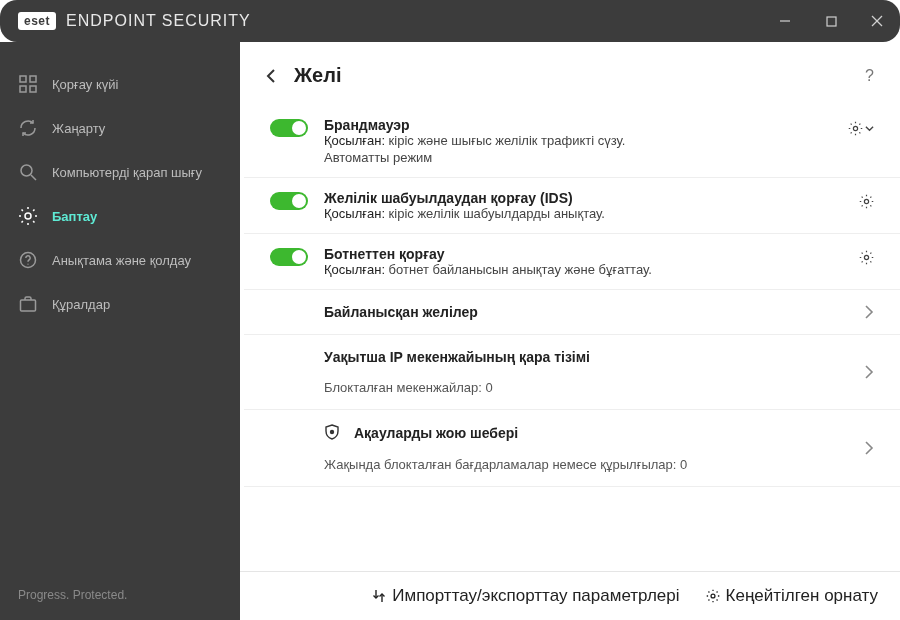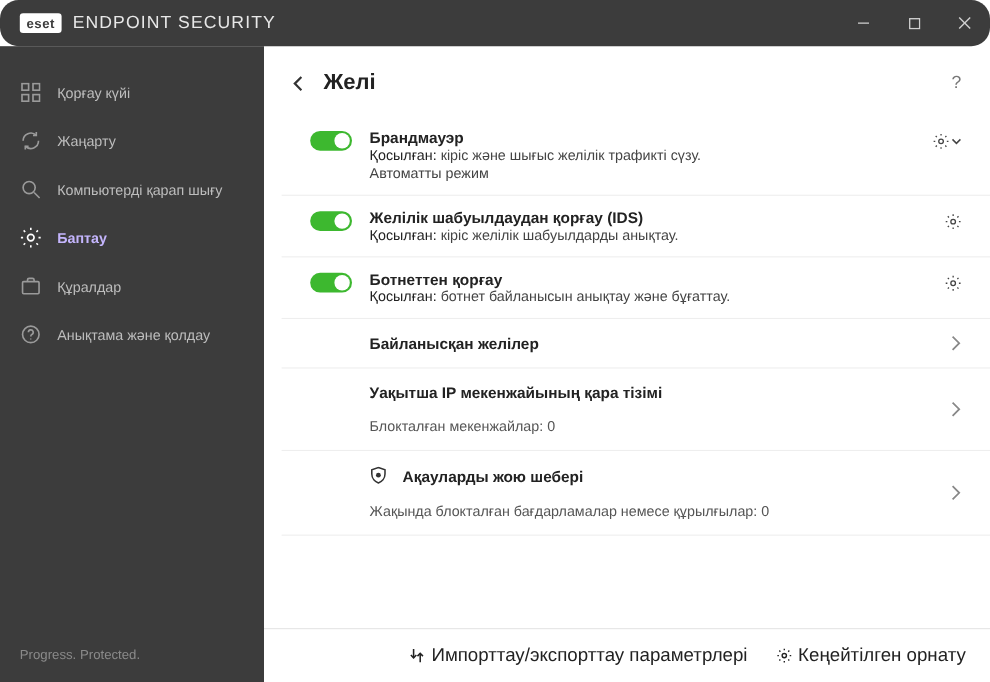--- a/index.html
+++ b/index.html
@@ -8,30 +8,30 @@
   .titlebar { height: 42px; background: #3c3c3c; display: flex; align-items: center; padding: 0 0 0 18px; color: #fff; border-radius: 17px; }
   .logo-box { display: flex; align-items: center; gap: 10px; }
   .logo-badge { background: #fff; color: #3c3c3c; font-weight: 700; font-size: 12px; padding: 2px 6px; border-radius: 3px; letter-spacing: 0.5px; }
   .logo-text { font-size: 16px; font-weight: 300; letter-spacing: 1px; color: #e8e8e8; }
   .win-controls { margin-left: auto; display: flex; }
   .win-btn { width: 46px; height: 42px; display: flex; align-items: center; justify-content: center; color: #d0d0d0; }
   .body { flex: 1; display: flex; min-height: 0; }
   .sidebar { width: 240px; background: #3c3c3c; display: flex; flex-direction: column; padding-top: 20px; }
   .side-item { display: flex; align-items: center; gap: 14px; padding: 12px 18px; color: #bdbdbd; font-size: 13px; cursor: pointer; }
   .side-item.active { color: #fff; }
-  .side-item.active .side-label { font-weight: 600; color: #c4b5fd; }
+  .side-item.active .side-label { font-weight: 600; color: #5eead4; }
   .side-icon { width: 20px; height: 20px; flex: 0 0 20px; color: #9a9a9a; display:flex; align-items:center; justify-content:center; }
   .side-item.active .side-icon { color: #fff; }
   .side-footer { margin-top: auto; padding: 16px 18px 18px; color: #8a8a8a; font-size: 12px; }
   .main { flex: 1; display: flex; flex-direction: column; position: relative; }
   .main-header { display: flex; align-items: center; padding: 22px 26px 10px 26px; }
   .back-caret { width: 14px; height: 14px; color: #333; margin-right: 14px; }
   .page-title { font-size: 20px; font-weight: 700; color: #222; }
   .help-icon { margin-left: auto; color: #777; font-size: 16px; }
-  .content { padding: 8px 0 0 16px; }
+  .content { padding: 8px 0 0 4px; }
   .row { display: flex; align-items: flex-start; padding: 12px 26px 12px 26px; border-bottom: 1px solid #eee; }
   .row.last-sec { border-bottom: 1px solid #eee; }
   .toggle-col { width: 54px; flex: 0 0 54px; display:flex; justify-content:flex-start; padding-top:2px; }
   .toggle { width: 38px; height: 18px; border-radius: 10px; background: #3db82f; position: relative; }
   .toggle::after { content: ""; position: absolute; width: 14px; height: 14px; background: #fff; border-radius: 50%; top: 2px; right: 2px; }
   .row-body { flex: 1; }
   .row-title { font-size: 14px; font-weight: 700; color: #222; }
   .row-sub { font-size: 13px; color: #444; margin-top: 0; }
   .row-sub .lead { font-weight: 400; color: #222; }
   .row-extra { font-size: 13px; color: #444; margin-top: 2px; }
@@ -119,36 +119,36 @@
               <circle cx="10" cy="10" r="3"></circle>
               <path d="M10 1v2M10 17v2M1 10h2M17 10h2M3.5 3.5l1.4 1.4M15.1 15.1l1.4 1.4M3.5 16.5l1.4-1.4M15.1 4.9l1.4-1.4"></path>
             </svg>
         </span>
         <span class="side-label">Баптау</span>
       </div>
 
       <div class="side-item">
         <span class="side-icon">
           <svg width="18" height="18" viewBox="0 0 18 18" fill="none" stroke="currentColor" stroke-width="1.5">
-              <rect x="1.5" y="5" width="15" height="11" rx="1"></rect>
-              <path d="M6 5V3.5A1.5 1.5 0 0 1 7.5 2h3A1.5 1.5 0 0 1 12 3.5V5"></path>
-            </svg>
-        </span>
-        <span class="side-label">Құралдар</span>
-      </div>
-
-      <div class="side-item">
-        <span class="side-icon">
-          <svg width="18" height="18" viewBox="0 0 18 18" fill="none" stroke="currentColor" stroke-width="1.5">
               <circle cx="9" cy="9" r="7.5"></circle>
               <path d="M6.8 7a2.2 2.2 0 1 1 3.2 2c-.9.5-1 1-1 1.8"></path>
               <circle cx="9" cy="13.2" r="0.6" fill="currentColor" stroke="none"></circle>
             </svg>
         </span>
         <span class="side-label">Анықтама және қолдау</span>
+      </div>
+
+      <div class="side-item">
+        <span class="side-icon">
+          <svg width="18" height="18" viewBox="0 0 18 18" fill="none" stroke="currentColor" stroke-width="1.5">
+              <rect x="1.5" y="5" width="15" height="11" rx="1"></rect>
+              <path d="M6 5V3.5A1.5 1.5 0 0 1 7.5 2h3A1.5 1.5 0 0 1 12 3.5V5"></path>
+            </svg>
+        </span>
+        <span class="side-label">Құралдар</span>
       </div>
 
       <div class="side-footer">Progress. Protected.</div>
     </div>
 
     <div class="main">
       <div class="main-header">
         <span class="back-caret">
           <svg width="10" height="14" viewBox="0 0 10 14">
               <polyline points="8,1 2,7 8,13" fill="none" stroke="#333" stroke-width="2"></polyline>

